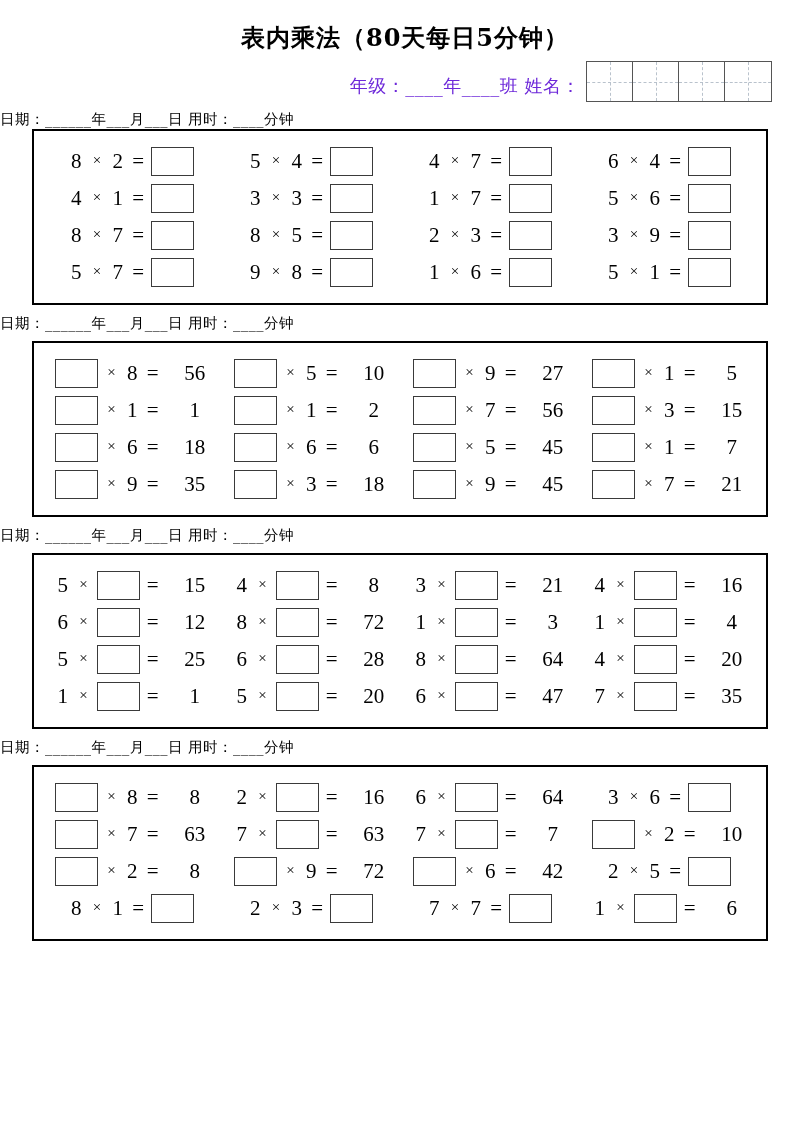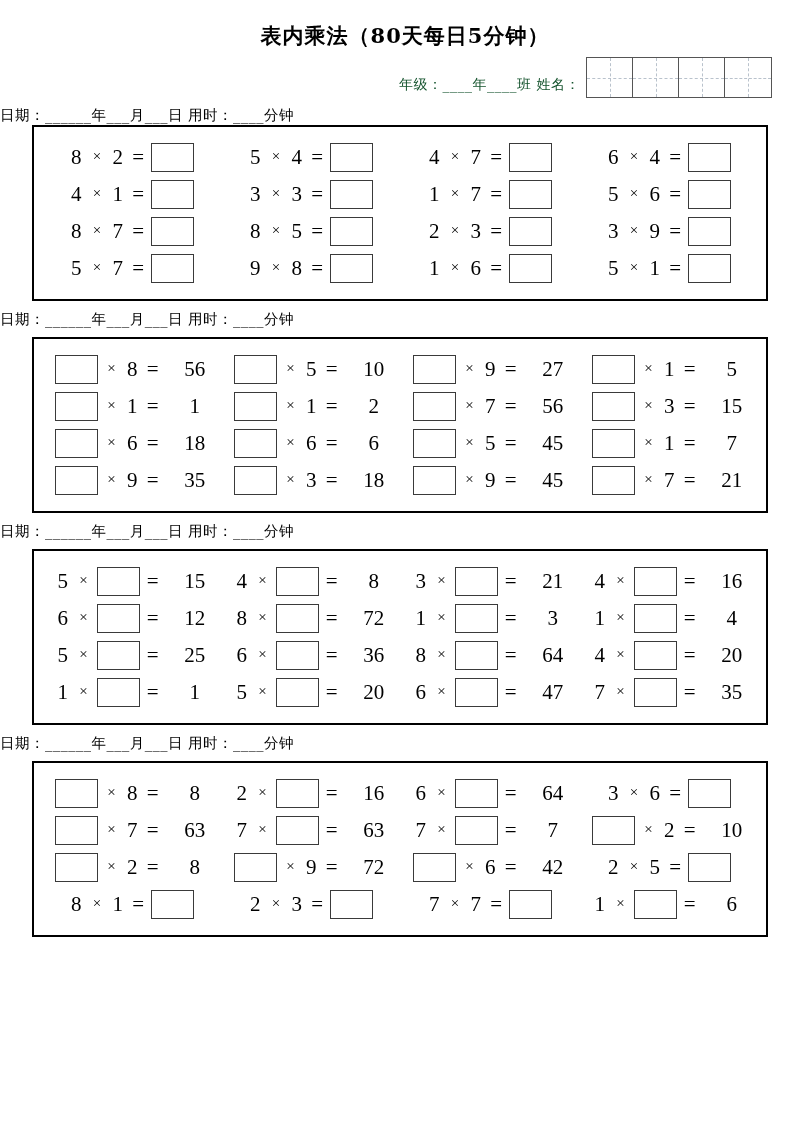--- a/index.html
+++ b/index.html
@@ -15,40 +15,40 @@
     width: 800px;
     height: 1132px;
     background: #fff;
   }
 
   
   .title {
     text-align: center;
     font-family: "DejaVu Serif", "Liberation Serif", serif;
     font-weight: bold;
-    font-size: 21px;
+    font-size: 24px;
     letter-spacing: 1px;
     color: #000;
     padding-top: 22px;
     padding-left: 10px;
   }
 
   
   .hdr-line1 {
     display: flex;
     align-items: flex-end;
     justify-content: flex-end;
     padding-right: 28px;
     margin-top: 4px;
     height: 44px;
   }
   .hdr-text {
     font-family: "DejaVu Serif", "Liberation Serif", serif;
-    font-size: 14px;
-    color: #14532d;
+    font-size: 18px;
+    color: #6d28d9;
     white-space: nowrap;
     letter-spacing: 0.5px;
     padding-bottom: 4px;
     margin-top: 48px;
   }
   .name-grid {
     display: flex;
     margin-left: 6px;
     border: 1.5px solid #555;
     height: 41px;
@@ -481,21 +481,21 @@
             <span class="op">×</span>
             <span class="abox"></span>
             <span class="eq">=</span>
             <span class="num res">25</span>
           </div>
           <div class="pcell">
             <span class="num">6</span>
             <span class="op">×</span>
             <span class="abox"></span>
             <span class="eq">=</span>
-            <span class="num res">36</span>
+            <span class="num res">28</span>
           </div>
           <div class="pcell">
             <span class="num">8</span>
             <span class="op">×</span>
             <span class="abox"></span>
             <span class="eq">=</span>
             <span class="num res">64</span>
           </div>
           <div class="pcell">
             <span class="num">4</span>

